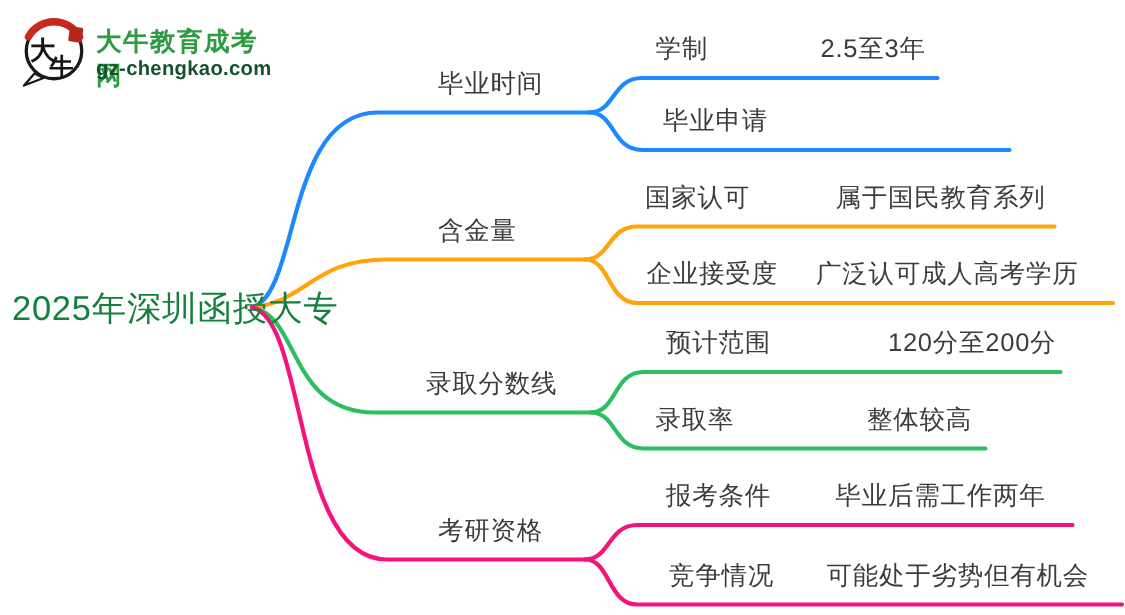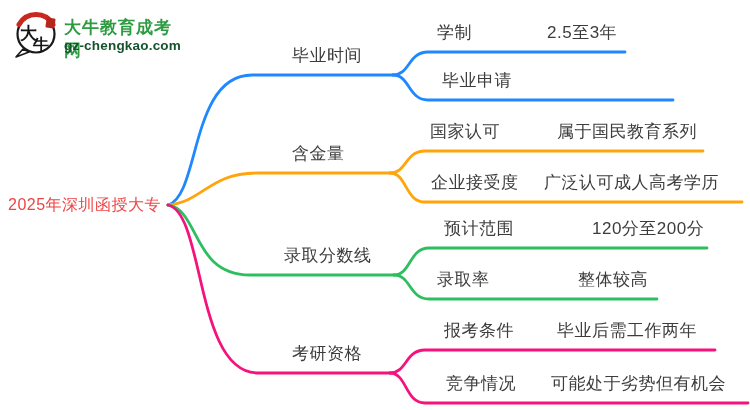--- a/index.html
+++ b/index.html
@@ -16,23 +16,23 @@
   .map-svg{position:absolute;left:0;top:0;}
   .node{
     position:absolute;
     white-space:nowrap;
     color:#3c3c3c;
     font-size:17px;
     line-height:22px;
     letter-spacing:0.5px;
   }
   .root-node{
-    font-size:16px;
+    font-size:23px;
     line-height:24px;
-    color:#ef4444;
+    color:#15803d;
     letter-spacing:0.5px;
   }
   .logo{position:absolute;left:10px;top:8px;width:175px;height:52px;}
   .logo-icon{position:absolute;left:2px;top:2px;}
   .site-name{
     position:absolute;left:54px;top:8px;
     font-size:17px;font-weight:bold;color:#2e9b43;letter-spacing:1px;
   }
   .site-domain{
     position:absolute;left:54px;top:30px;

